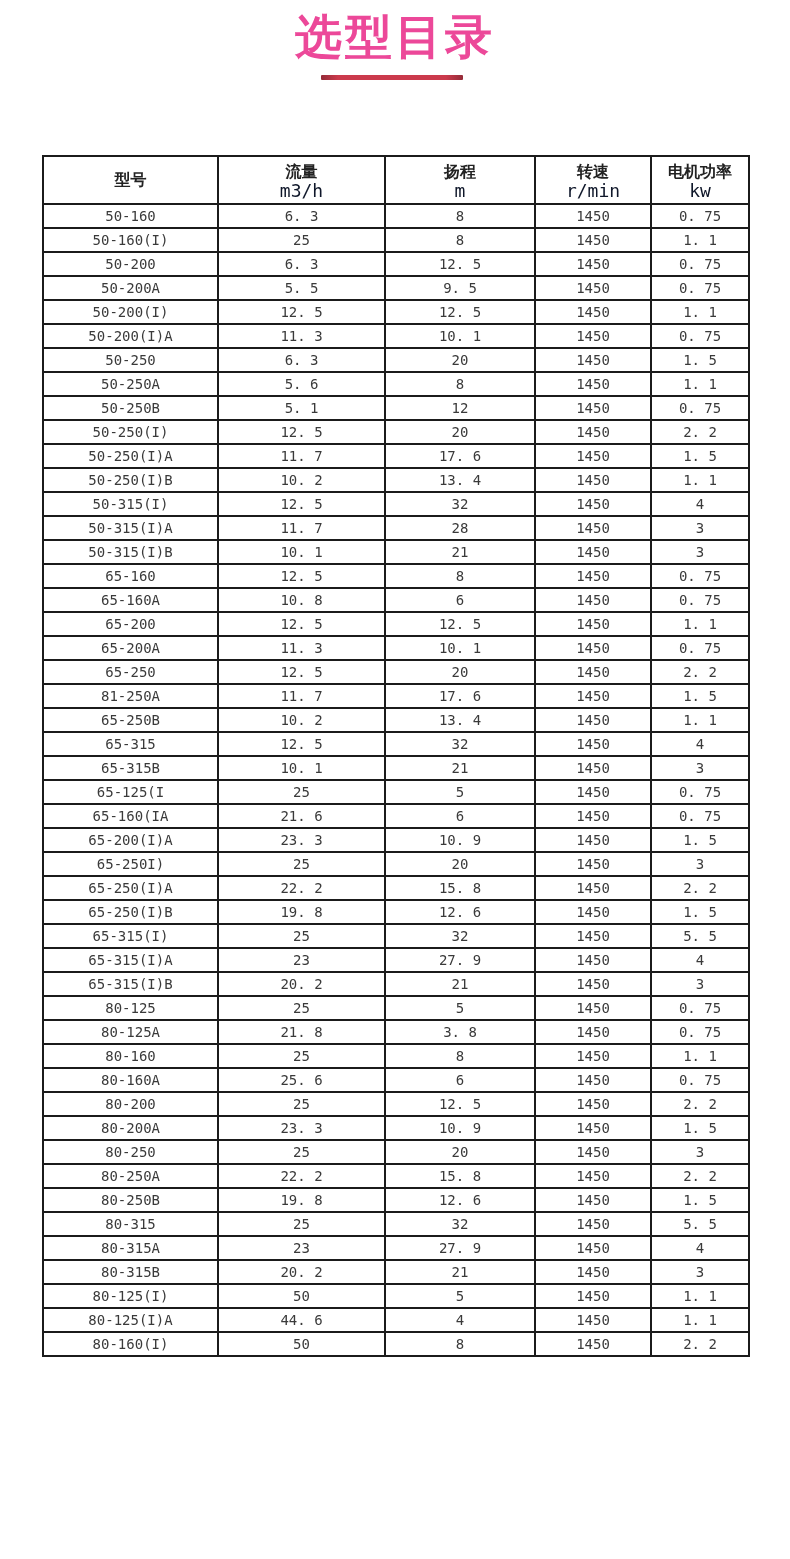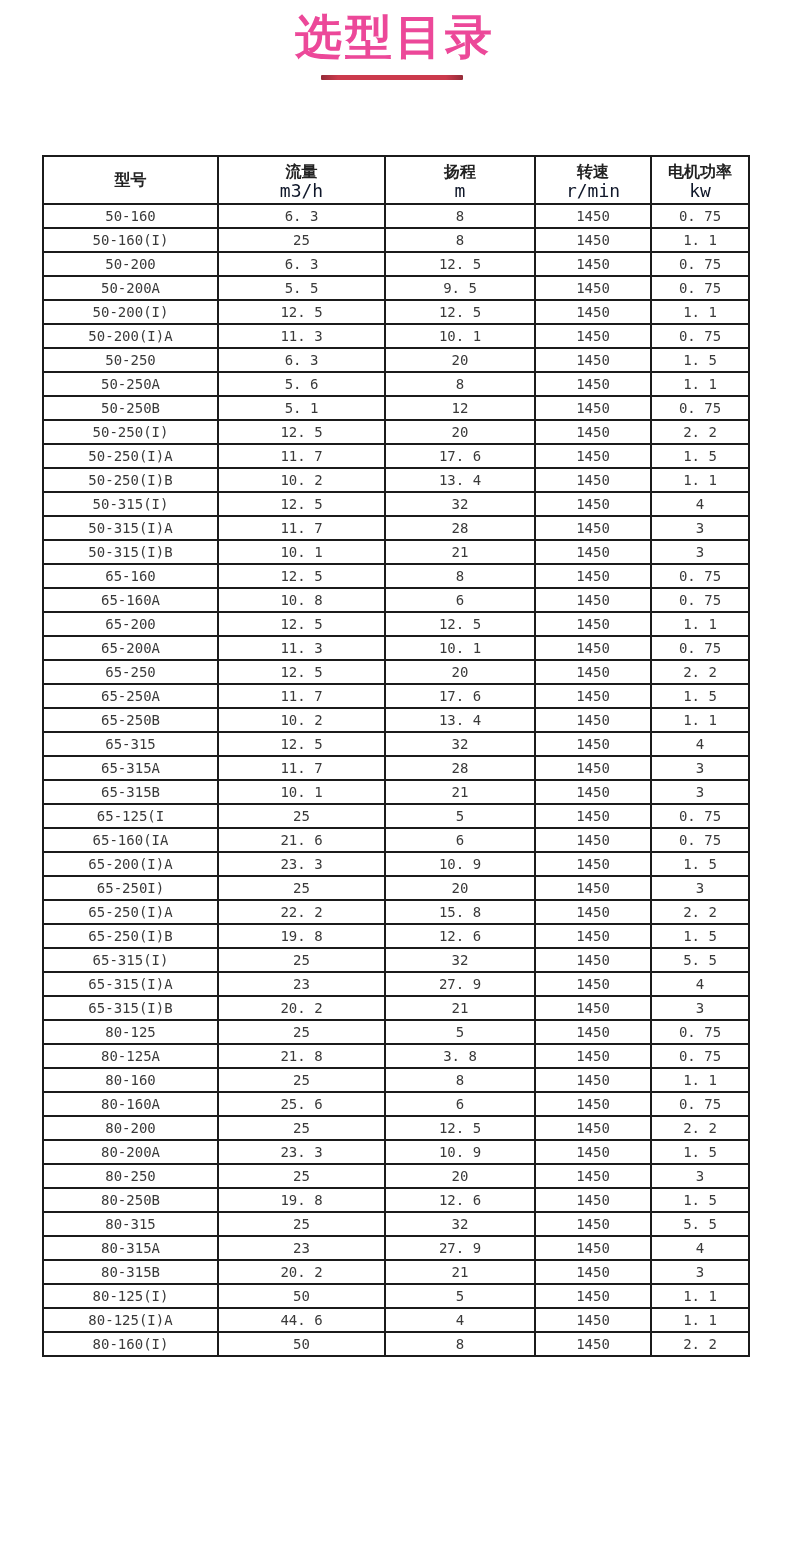--- a/index.html
+++ b/index.html
@@ -249,48 +249,41 @@
         <td>0. 75</td>
       </tr>
       <tr>
         <td>65-250</td>
         <td>12. 5</td>
         <td>20</td>
         <td>1450</td>
         <td>2. 2</td>
       </tr>
       <tr>
-        <td>65-250A</td>
+        <td>81-250A</td>
         <td>11. 7</td>
         <td>17. 6</td>
         <td>1450</td>
         <td>1. 5</td>
       </tr>
       <tr>
         <td>65-250B</td>
         <td>10. 2</td>
         <td>13. 4</td>
         <td>1450</td>
         <td>1. 1</td>
       </tr>
       <tr>
         <td>65-315</td>
         <td>12. 5</td>
         <td>32</td>
         <td>1450</td>
         <td>4</td>
       </tr>
       <tr>
-        <td>65-315A</td>
-        <td>11. 7</td>
-        <td>28</td>
-        <td>1450</td>
-        <td>3</td>
-      </tr>
-      <tr>
         <td>65-315B</td>
         <td>10. 1</td>
         <td>21</td>
         <td>1450</td>
         <td>3</td>
       </tr>
       <tr>
         <td>65-125(I</td>
         <td>25</td>
         <td>5</td>
@@ -394,20 +387,27 @@
         <td>10. 9</td>
         <td>1450</td>
         <td>1. 5</td>
       </tr>
       <tr>
         <td>80-250</td>
         <td>25</td>
         <td>20</td>
         <td>1450</td>
         <td>3</td>
+      </tr>
+      <tr>
+        <td>80-250A</td>
+        <td>22. 2</td>
+        <td>15. 8</td>
+        <td>1450</td>
+        <td>2. 2</td>
       </tr>
       <tr>
         <td>80-250B</td>
         <td>19. 8</td>
         <td>12. 6</td>
         <td>1450</td>
         <td>1. 5</td>
       </tr>
       <tr>
         <td>80-315</td>

